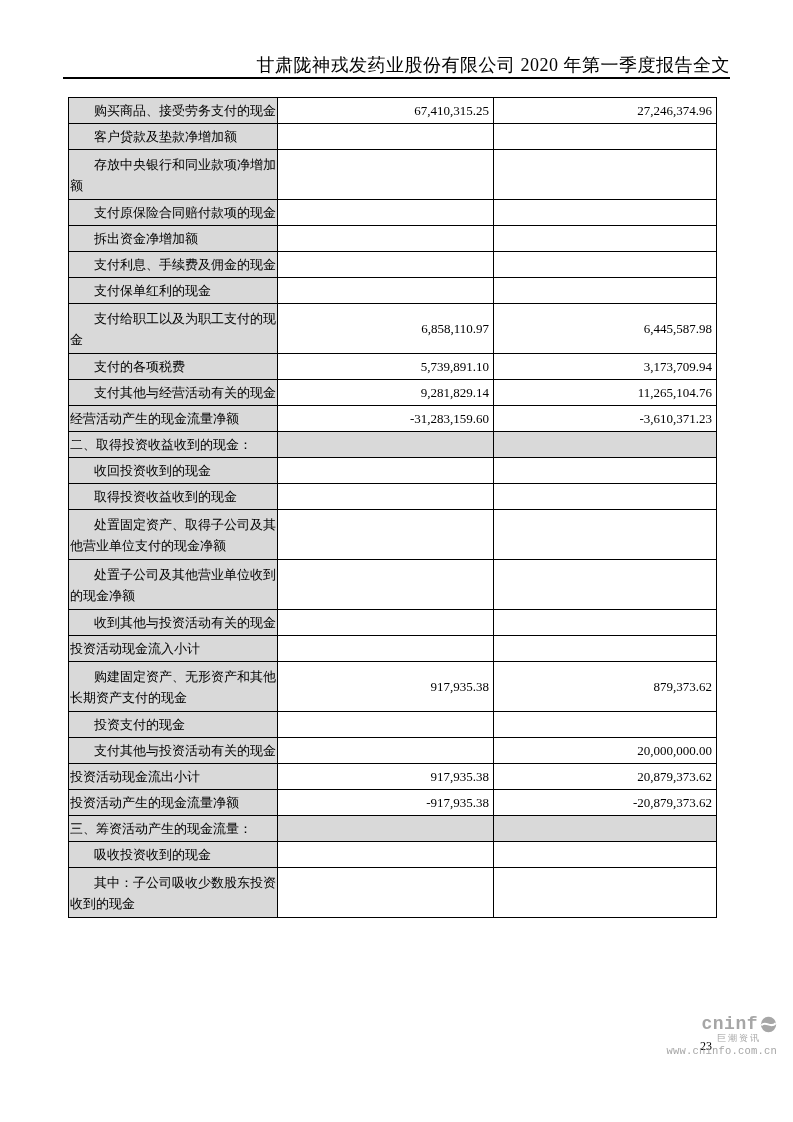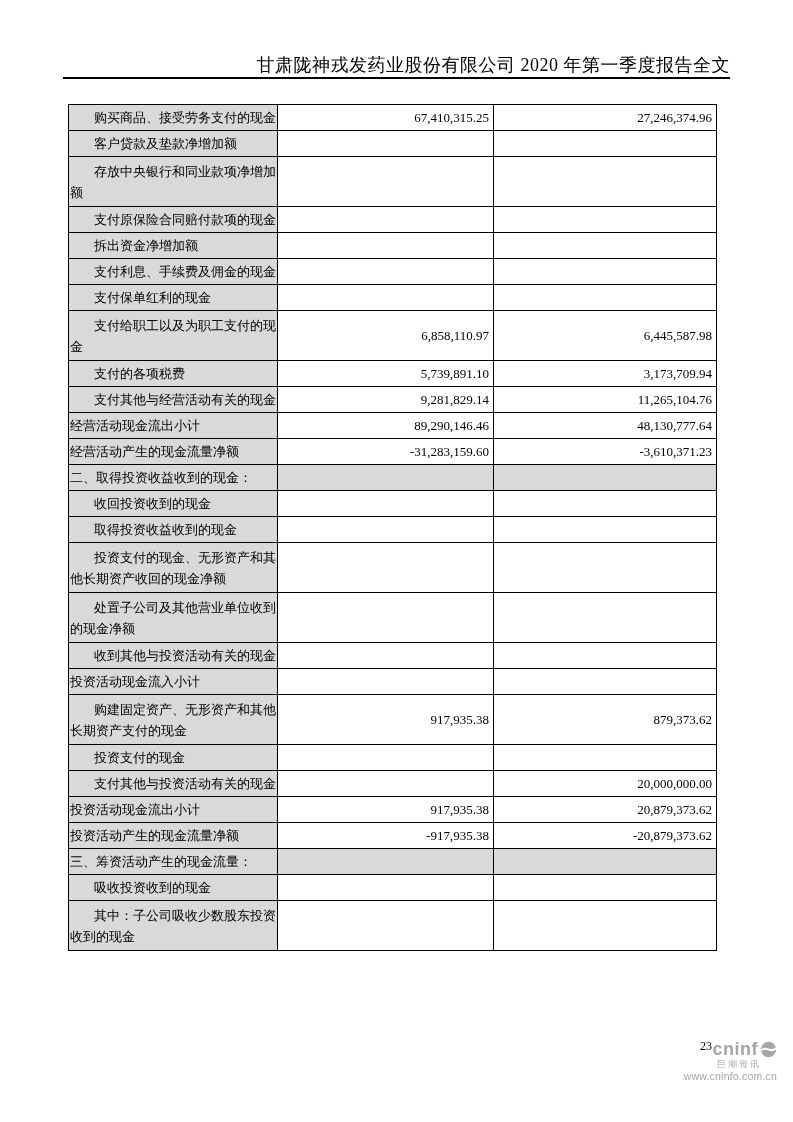--- a/index.html
+++ b/index.html
@@ -9,21 +9,21 @@
     margin:0 auto;overflow:hidden;
   }
   .header{
     position:absolute;top:53px;left:65px;width:665px;
     text-align:right;font-size:18px;letter-spacing:.5px;white-space:nowrap;
   }
   .header-rule{
     position:absolute;top:77px;left:63px;width:667px;height:2px;background:#000;
   }
   table.cash-flow{
-    position:absolute;left:68px;top:104px;width:648px;
+    position:absolute;left:68px;top:97px;width:648px;
     border-collapse:collapse;table-layout:fixed;
   }
   table.cash-flow td{
     border:1px solid #000;font-size:13px;line-height:21px;
     vertical-align:middle;overflow:hidden;
   }
   td.label-cell{
     background:#d9d9d9;padding:1px 1px;word-break:break-all;
   }
   tr.indent td.label-cell{text-indent:24px;}
@@ -31,23 +31,23 @@
     background:#ffffff;text-align:right;padding:1px 4px;
   }
   tr.section td{background:#d9d9d9;}
   tr.row-single{height:26px;}
   tr.row-tall{height:50px;}
   .page-number{
     position:absolute;top:1039px;left:700px;width:16px;
     font-size:12px;text-align:left;
   }
   .logo{
-    position:absolute;top:1040px;right:16px;width:120px;
+    position:absolute;top:1015px;right:16px;width:120px;
     text-align:right;color:#a6a6a6;
-    font-family:Liberation Sans, sans-serif;line-height:1.1;
+    font-family:Liberation Mono, monospace;line-height:1.1;
   }
   .logo-top{display:flex;align-items:center;justify-content:flex-end;gap:2px;}
   .logo-brand{font-size:18px;font-weight:bold;letter-spacing:.5px;}
   .logo-mark{display:inline-block;width:17px;height:17px;}
   .logo-cn{font-size:9px;letter-spacing:2px;margin:0 16px 1px 0;}
   .logo-url{font-size:10.5px;letter-spacing:.2px;}
 </style>
 </head>
 <body>
 
@@ -109,46 +109,41 @@
       <td class="label-cell">支付的各项税费</td>
       <td class="value-cell">5,739,891.10</td>
       <td class="value-cell">3,173,709.94</td>
     </tr>
         <tr class="row-single indent">
       <td class="label-cell">支付其他与经营活动有关的现金</td>
       <td class="value-cell">9,281,829.14</td>
       <td class="value-cell">11,265,104.76</td>
     </tr>
         <tr class="row-single">
-      <td class="label-cell">经营活动现金流出小计</td>
-      <td class="value-cell">89,290,146.46</td>
-      <td class="value-cell">48,130,777.64</td>
-    </tr>
-        <tr class="row-single">
       <td class="label-cell">经营活动产生的现金流量净额</td>
       <td class="value-cell">-31,283,159.60</td>
       <td class="value-cell">-3,610,371.23</td>
     </tr>
         <tr class="row-single section">
       <td class="label-cell">二、取得投资收益收到的现金：</td>
       <td class="value-cell"></td>
       <td class="value-cell"></td>
     </tr>
         <tr class="row-single indent">
       <td class="label-cell">收回投资收到的现金</td>
       <td class="value-cell"></td>
       <td class="value-cell"></td>
     </tr>
         <tr class="row-single indent">
       <td class="label-cell">取得投资收益收到的现金</td>
       <td class="value-cell"></td>
       <td class="value-cell"></td>
     </tr>
         <tr class="row-tall indent">
-      <td class="label-cell">投资支付的现金、无形资产和其他长期资产收回的现金净额</td>
+      <td class="label-cell">处置固定资产、取得子公司及其他营业单位支付的现金净额</td>
       <td class="value-cell"></td>
       <td class="value-cell"></td>
     </tr>
         <tr class="row-tall indent">
       <td class="label-cell">处置子公司及其他营业单位收到的现金净额</td>
       <td class="value-cell"></td>
       <td class="value-cell"></td>
     </tr>
         <tr class="row-single indent">
       <td class="label-cell">收到其他与投资活动有关的现金</td>

